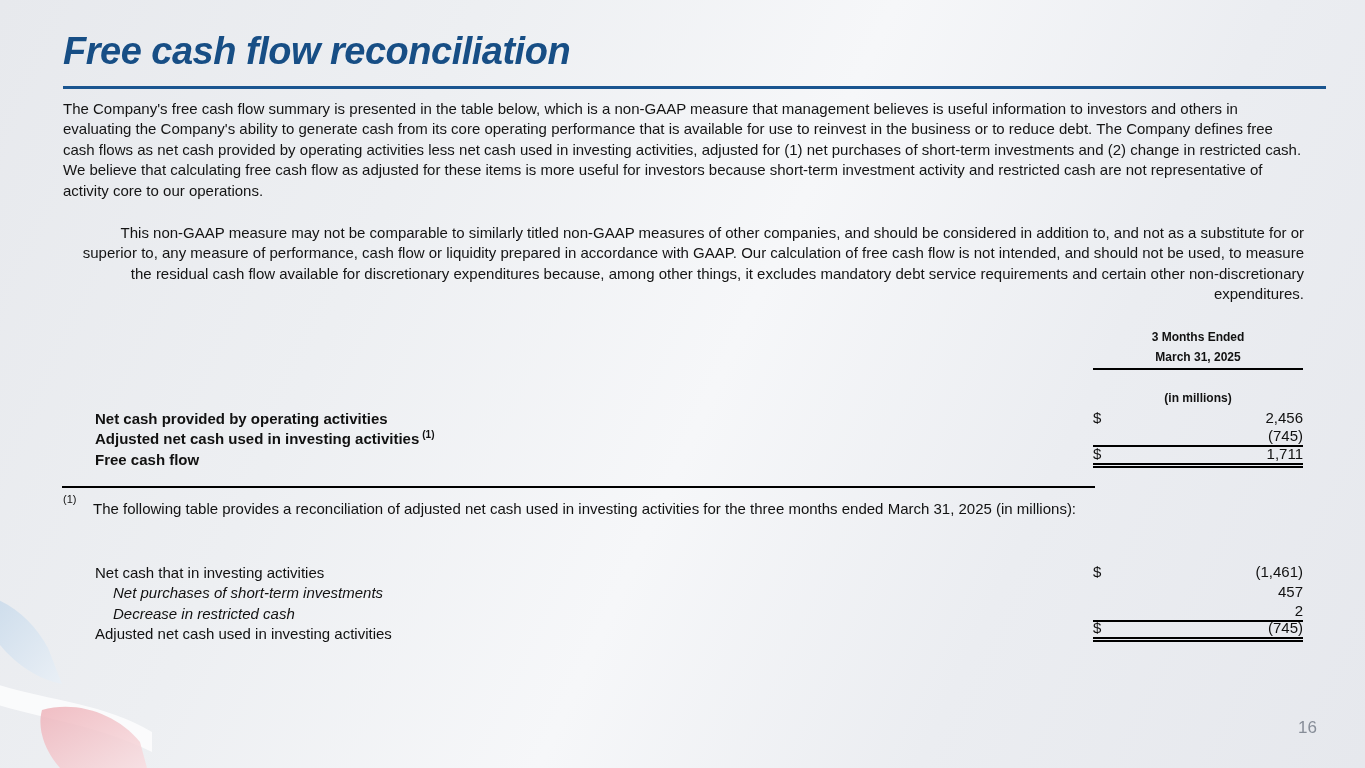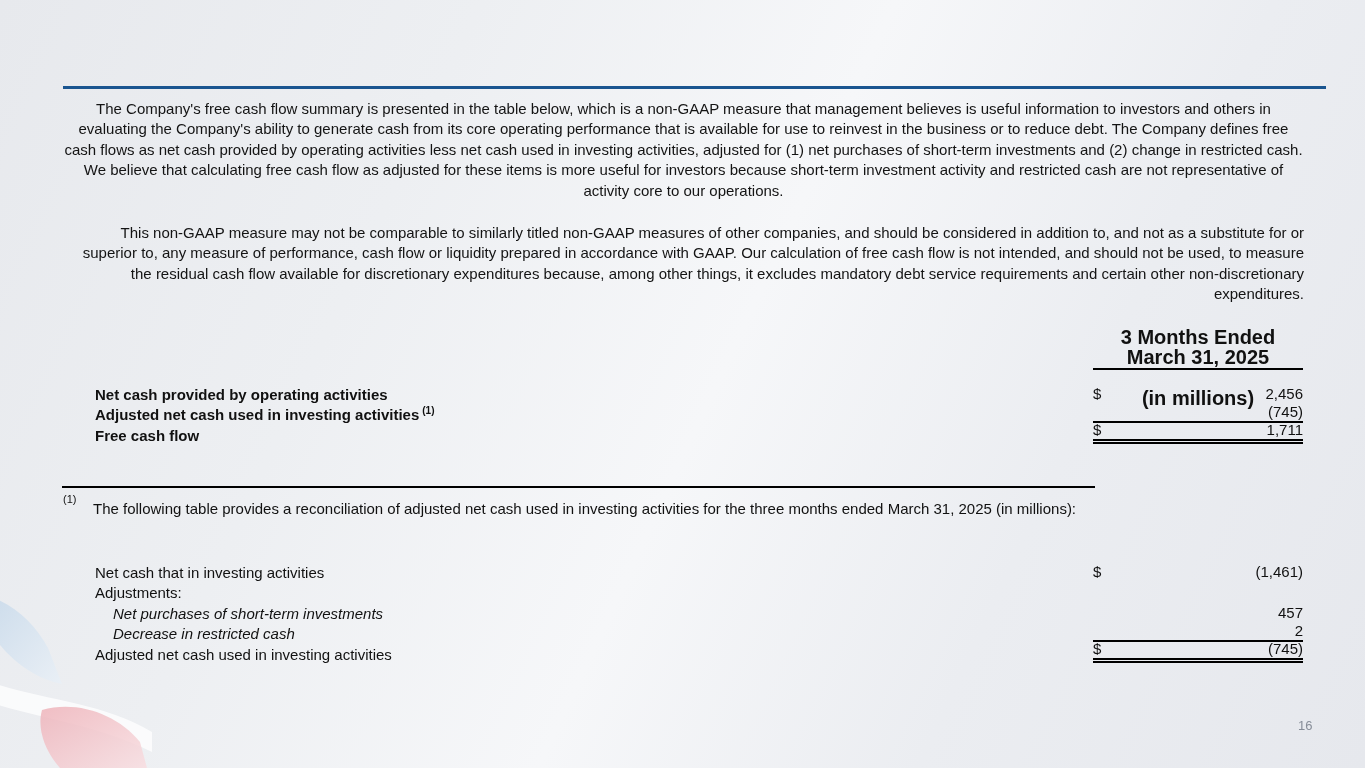--- a/index.html
+++ b/index.html
@@ -8,47 +8,47 @@
     background:linear-gradient(115deg,#e7e9ed 0%,#edeff2 28%,#f6f7f9 52%,#ebedf1 74%,#e6e8ed 100%);
     font-family:"Liberation Sans", sans-serif;color:#111;
   }
   .title{
     position:absolute;left:63px;top:30px;width:1260px;
     font-size:38px;font-weight:bold;font-style:italic;letter-spacing:-0.5px;
     color:#174e85;white-space:nowrap;
   }
   .title-rule{position:absolute;left:63px;top:86px;width:1263px;height:3px;background:#1a5590;}
   .para{position:absolute;left:63px;width:1241px;font-size:15px;line-height:20.4px;color:#141414;}
-  .para-1{top:99px;text-align:center;}
+  .para-1{top:99px;}
   .para-2{top:223px;text-align:right;}
 
   
   .period-header{position:absolute;left:1093px;top:327px;width:210px;text-align:center;
-    font-size:20px;font-weight:bold;line-height:20px;}
+    font-size:12px;font-weight:bold;line-height:20px;}
   .period-header .top{border-bottom:2px solid #000;padding-bottom:1px;}
   .period-header .units{padding-top:18px;}
 
   .fin-table{position:absolute;left:63px;width:1240px;}
-  .tbl-1{top:382px;}
+  .tbl-1{top:406px;}
   .tbl-2{top:560px;}
   .fin-row{display:flex;align-items:flex-end;height:20.5px;font-size:15px;}
   .fin-label{flex:1;padding-left:32px;white-space:nowrap;}
   .tbl-1 .fin-label{font-weight:bold;}
   .fin-label.indent{padding-left:50px;font-style:italic;}
   .fin-label sup{font-size:10px;margin-left:3px;font-weight:bold;}
   .fin-amt{width:210px;display:flex;justify-content:space-between;align-items:flex-end;
     padding-bottom:1px;box-sizing:border-box;}
   .fin-amt.rule-single{border-bottom:2px solid #000;}
   .fin-amt.rule-double{border-bottom:5px double #000;}
 
   .footnote-rule{position:absolute;left:62px;top:486px;width:1033px;height:2px;background:#000;}
   .footnote-marker{position:absolute;left:63px;top:493px;font-size:11px;}
   .footnote-text{position:absolute;left:93px;top:498px;width:990px;font-size:15px;line-height:21.5px;}
 
-  .page-number{position:absolute;left:1298px;top:718px;font-size:13px;color:#878d98;}
+  .page-number{position:absolute;left:1298px;top:718px;font-size:17px;color:#878d98;}
 
   .watermark{position:absolute;left:-20px;top:590px;width:230px;height:178px;}
 </style>
 </head>
 <body>
 
 <div class="stage">
 
   <svg class="watermark" viewBox="0 0 230 178" aria-hidden="true">
     <defs>
@@ -59,20 +59,21 @@
       <linearGradient id="wmRed" x1="0" y1="0" x2="1" y2="1">
         <stop offset="0" stop-color="#eeb3ba"></stop>
         <stop offset="1" stop-color="#f8dee1"></stop>
       </linearGradient>
     </defs>
     <path d="M2,4 C32,12 54,32 68,58 L82,94 C50,88 18,62 2,26 Z" fill="url(#wmBlue)" opacity="0.8"></path>
     <path d="M10,92 C62,110 122,112 172,142 L172,162 C112,132 52,128 4,110 Z" fill="#ffffff" opacity="0.75"></path>
     <path d="M62,120 C97,110 137,124 160,152 L167,178 L80,178 C64,160 57,138 62,120 Z" fill="url(#wmRed)" opacity="0.85"></path>
   </svg>
 
+  <div class="title">Free cash flow reconciliation</div>
   <div class="title-rule"></div>
 
   <div class="para para-1">The Company's free cash flow summary is presented in the table below, which is a non-GAAP measure that management believes is useful information to investors and others in evaluating the Company's ability to generate cash from its core operating performance that is available for use to reinvest in the business or to reduce debt. The Company defines free cash flows as net cash provided by operating activities less net cash used in investing activities, adjusted for (1) net purchases of short-term investments and (2) change in restricted cash. We believe that calculating free cash flow as adjusted for these items is more useful for investors because short-term investment activity and restricted cash are not representative of activity core to our operations.</div>
   <div class="para para-2">This non-GAAP measure may not be comparable to similarly titled non-GAAP measures of other companies, and should be considered in addition to, and not as a substitute for or superior to, any measure of performance, cash flow or liquidity prepared in accordance with GAAP. Our calculation of free cash flow is not intended, and should not be used, to measure the residual cash flow available for discretionary expenditures because, among other things, it excludes mandatory debt service requirements and certain other non-discretionary expenditures.</div>
 
   <div class="period-header">
     <div class="top">
       <div>3 Months Ended</div>
       <div>March 31, 2025</div>
     </div>
@@ -109,27 +110,20 @@
 
   <div class="fin-table tbl-2">
     <div class="fin-row">
       <div class="fin-label"><span>Net cash that in investing activities</span></div>
       <div class="fin-amt">
         <span>$</span>
         <span>(1,461)</span>
       </div>
     </div>
     <div class="fin-row">
-      <div class="fin-label"><span>Adjustments:</span></div>
-      <div class="fin-amt">
-        <span></span>
-        <span></span>
-      </div>
-    </div>
-    <div class="fin-row">
       <div class="fin-label indent"><span>Net purchases of short-term investments</span></div>
       <div class="fin-amt">
         <span></span>
         <span>457</span>
       </div>
     </div>
     <div class="fin-row">
       <div class="fin-label indent"><span>Decrease in restricted cash</span></div>
       <div class="fin-amt rule-single">
         <span></span>

